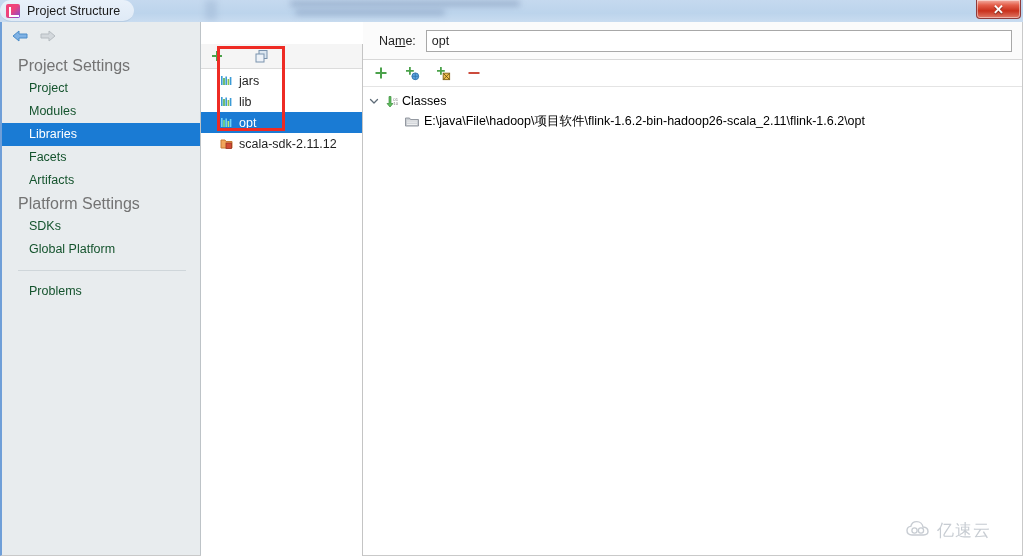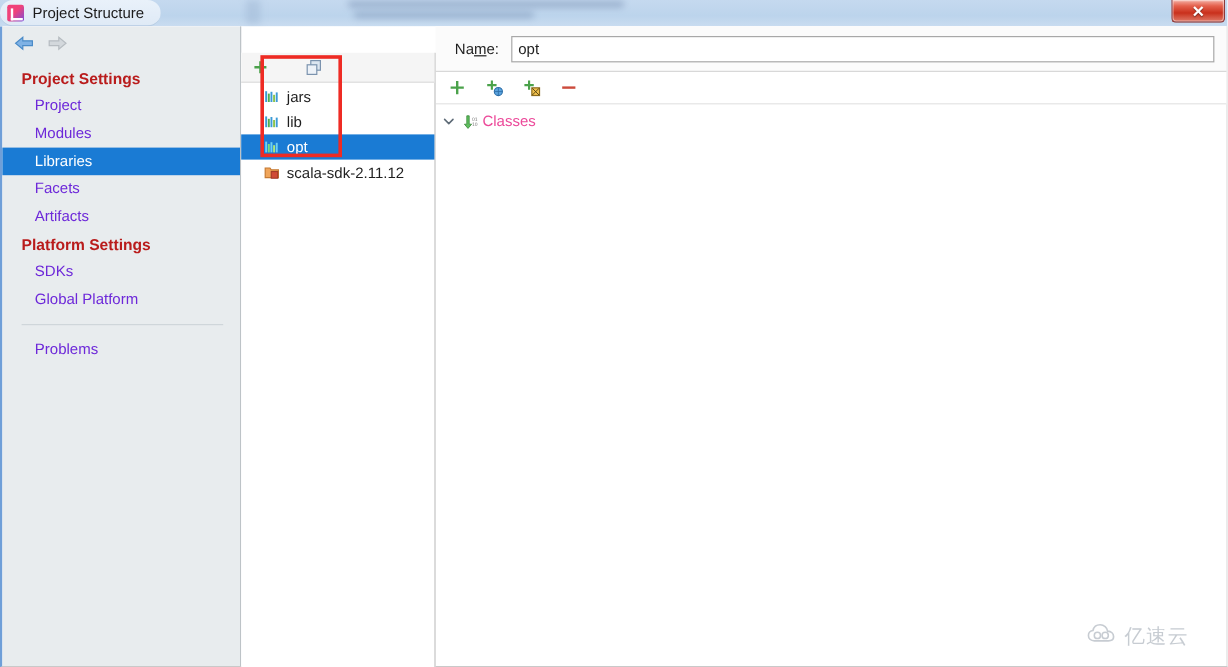--- a/index.html
+++ b/index.html
@@ -94,25 +94,25 @@
   .nav-row {
     height: 28px; display: flex; align-items: center; gap: 10px;
     padding-left: 9px;
   }
   .arrow {
     width: 18px; height: 14px; position: relative; cursor: pointer;
   }
   .arrow svg { display: block; }
   .sb-list { padding-top: 4px; }
   .sb-group {
-    font-size: 13px; font-weight: bold; color: #b91c1c;
+    font-size: 16px; font-weight: normal; color: #737373;
     padding: 4px 0 4px 16px; height: 23px; line-height: 15px;
   }
   .sb-item {
-    font-size: 12.5px; color: #6d28d9;
+    font-size: 12.5px; color: #14532d;
     padding-left: 27px; height: 23px; line-height: 23px;
     cursor: pointer; white-space: nowrap;
   }
   .sb-item.selected {
     background: #1a7bd4; color: #ffffff;
   }
   .sb-sep {
     height: 1px; background: #cfd6da; margin: 9px 14px 9px 16px;
   }
 
@@ -165,21 +165,21 @@
     flex: 1; height: 22px; border: 1px solid #a8a8a8; background: #ffffff;
     font-size: 12.5px; color: #1f1f1f; padding: 0 5px;
     font-family: "Liberation Sans", sans-serif;
   }
   .rp-toolbar {
     height: 27px; display: flex; align-items: center; gap: 15px;
     padding-left: 10px; border-bottom: 1px solid #e4e4e4;
     background: #ffffff;
   }
   .rp-ico { width: 16px; height: 16px; cursor: pointer; }
-  .rp-tree { padding-top: 3px; font-size: 12.5px; color: #ec4899; }
+  .rp-tree { padding-top: 3px; font-size: 12.5px; color: #000000; }
   .rp-node {
     height: 21px; display: flex; align-items: center; gap: 5px;
     padding-left: 5px; cursor: pointer;
   }
   .chev { width: 12px; height: 12px; }
   .rp-leaf {
     height: 21px; display: flex; align-items: center; gap: 5px;
     padding-left: 42px; cursor: pointer; white-space: nowrap;
   }
   .folder-ico { width: 14px; height: 12px; }
@@ -359,20 +359,29 @@
           <span class="chev">
             <svg width="14" height="14" viewBox="0 0 14 14">
               <path d="M4,1.5 L4,8.5 L2,8.5 L5,12 L8,8.5 L6,8.5 L6,1.5 Z" fill="#5FBF5F" stroke="#3D8B3D" stroke-width=".7"></path>
               <text x="8.3" y="5.6" font-size="4.2" fill="#777">01</text>
               <text x="8.3" y="9.8" font-size="4.2" fill="#777">10</text>
             </svg>
           </span>
           <span>Classes</span>
         </div>
 
+        <div class="rp-leaf">
+          <span class="folder-ico">
+            <svg width="14" height="12" viewBox="0 0 14 12">
+              <path d="M0.5,2 L4.5,2 L5.5,3.5 L13.5,3.5 L13.5,10 L0.5,10 Z" fill="#C9CDD2" stroke="#8A9098" stroke-width=".9"></path>
+              <path d="M2,5 L12,5 M2,6.8 L12,6.8 M2,8.5 L12,8.5" stroke="#ffffff" stroke-width=".7"></path>
+            </svg>
+          </span>
+          <span>E:\java\File\hadoop\项目软件\flink-1.6.2-bin-hadoop26-scala_2.11\flink-1.6.2\opt</span>
+        </div>
       </div>
     </div>
   </div>
 
   <div class="watermark">
     <span>
       <svg width="26" height="18" viewBox="0 0 26 18">
         <path d="M6,15 C2.8,15 1,13 1,10.6 C1,8.4 2.6,6.6 4.8,6.4 C5.4,3.6 7.8,1.6 10.8,1.6
                  C14,1.6 16.6,4 17,7 C20,7.2 22,9.2 22,11.6 C22,13.8 20.2,15 17.6,15 Z" fill="none" stroke="#9AA3AE" stroke-width="1.4"></path>
         <circle cx="8.5" cy="10.5" r="2.6" fill="none" stroke="#9AA3AE" stroke-width="1.3"></circle>

